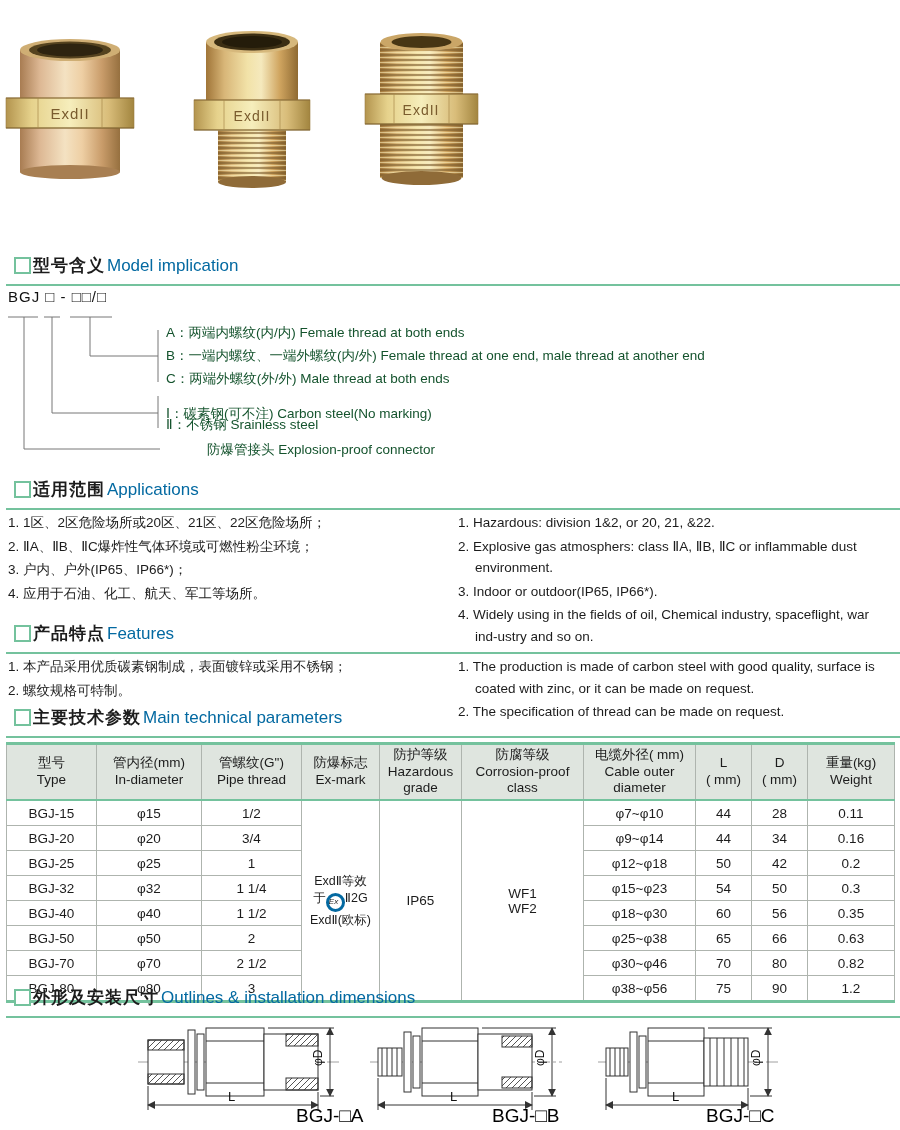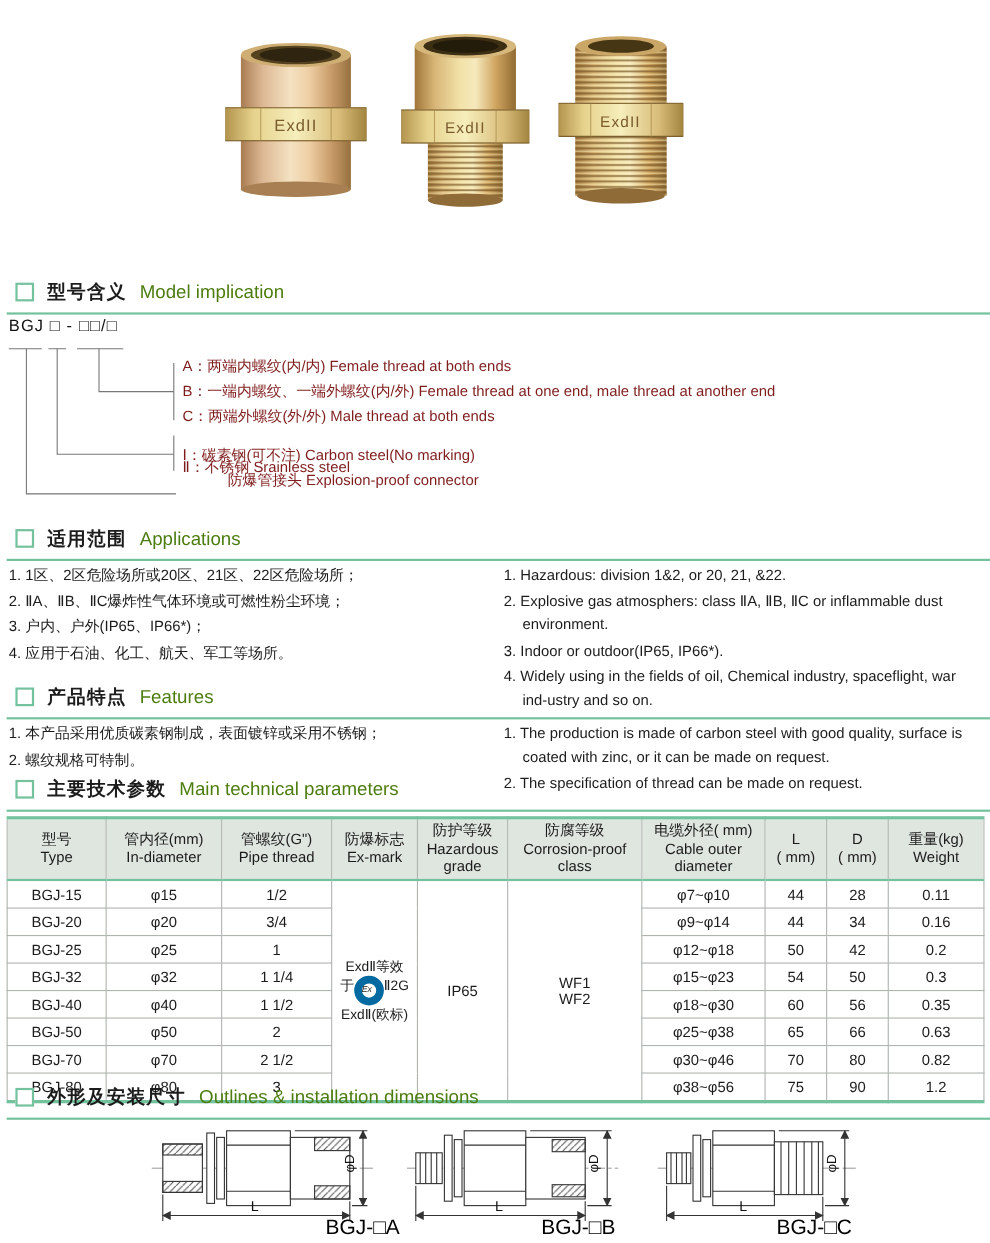--- a/index.html
+++ b/index.html
@@ -1,44 +1,44 @@
 <!DOCTYPE html>
 <html><head>
 <meta charset="utf-8">
 <style>
   html,body{margin:0;padding:0;background:#fff;}
   .page{position:relative;width:900px;height:1130px;background:#fff;overflow:hidden;
         font-family:"Liberation Sans","DejaVu Sans",sans-serif;color:#1c1c1c;}
   .abs{position:absolute;}
   
-  .sec-head{display:flex;align-items:center;gap:12px;padding:0 0 7px 8px;
+  .sec-head{display:flex;align-items:center;gap:2px;padding:0 0 7px 8px;
             border-bottom:2px solid #74c29d;width:886px;}
   .sec-square{width:13px;height:13px;border:2px solid #74c29d;background:#fff;flex:0 0 auto;}
   .sec-zh{font-size:17px;font-weight:bold;letter-spacing:1px;}
-  .sec-en{font-size:17px;color:#4d7c0f;}
+  .sec-en{font-size:17px;color:#0369a1;}
   
-  .products{left:0;top:22px;width:820px;display:flex;justify-content:center;align-items:flex-end;gap:24px;}
+  .products{left:0;top:22px;width:820px;display:flex;align-items:flex-end;gap:52px;}
   
   .code-text{font-size:15px;letter-spacing:1px;color:#111;}
-  .diag-label{position:absolute;font-size:13.5px;white-space:nowrap;color:#7f1d1d;}
+  .diag-label{position:absolute;font-size:13.5px;white-space:nowrap;color:#14532d;}
   
   .list{font-size:13.5px;line-height:1.6;}
   .hang{padding-left:17px;text-indent:-17px;margin:0 0 2px 0;}
   
   table.params{border-collapse:collapse;width:888px;table-layout:fixed;font-size:13.5px;}
   table.params th,table.params td{border:1px solid #aeb4ae;text-align:center;padding:1px 2px;
       overflow:hidden;}
   table.params thead th{background:#dfe5df;font-weight:normal;height:52px;line-height:1.25;}
   table.params thead th .h-zh{display:block;}
   table.params thead th .h-en{display:block;}
   table.params tbody td{height:22px;}
   table.params{border-top:3px solid #74c29d;border-bottom:3px solid #74c29d;}
   table.params thead th{border-bottom:2px solid #74c29d;}
   td.exmark{text-align:left;font-size:12.5px;line-height:1.3;padding-left:4px;}
-  .exsym{display:inline-block;width:13px;height:13px;border:7px solid #0369a1;border-radius:50%;
+  .exsym{display:inline-block;width:13px;height:13px;border:3px solid #0369a1;border-radius:50%;
          font-size:8px;line-height:12px;text-align:left;vertical-align:-2px;font-style:italic;}
   svg text{font-family:"Liberation Sans","DejaVu Sans",sans-serif;}
 </style>
 </head>
 <body>
 
 <div class="page">
 
   <svg width="0" height="0" style="position:absolute">
     <defs>
@@ -145,21 +145,21 @@
           <path d="M158 110 V142"></path>
         <path d="M24 31 V163 H160"></path>
       </g>
     </svg>
     <div class="abs code-text" style="left:8px;top:2px;">BGJ □ - □□/□</div>
     <div class="diag-label" style="left:166px;top:38px;">A：两端内螺纹(内/内)  Female thread at both ends</div>
     <div class="diag-label" style="left:166px;top:84px;">C：两端外螺纹(外/外)  Male thread at both ends</div>
     <div class="diag-label" style="left:166px;top:61px;">B：一端内螺纹、一端外螺纹(内/外)  Female thread at one end, male thread at another end</div>
     <div class="diag-label" style="left:166px;top:119px;">Ⅰ：碳素钢(可不注)  Carbon steel(No marking)</div>
     <div class="diag-label" style="left:166px;top:130px;">Ⅱ：不锈钢  Srainless steel</div>
-    <div class="diag-label" style="left:164px;top:142px;padding-left:43px;">防爆管接头  Explosion-proof connector</div>
+    <div class="diag-label" style="left:164px;top:155px;padding-left:43px;">防爆管接头  Explosion-proof connector</div>
   </div>
 
   <div class="abs" style="left:6px;top:478px;">
     <div class="sec-head">
       <span class="sec-square"></span>
       <span class="sec-zh">适用范围</span>
       <span class="sec-en">Applications</span>
     </div>
   </div>
   <div class="abs list" style="left:8px;top:512px;width:442px;">

